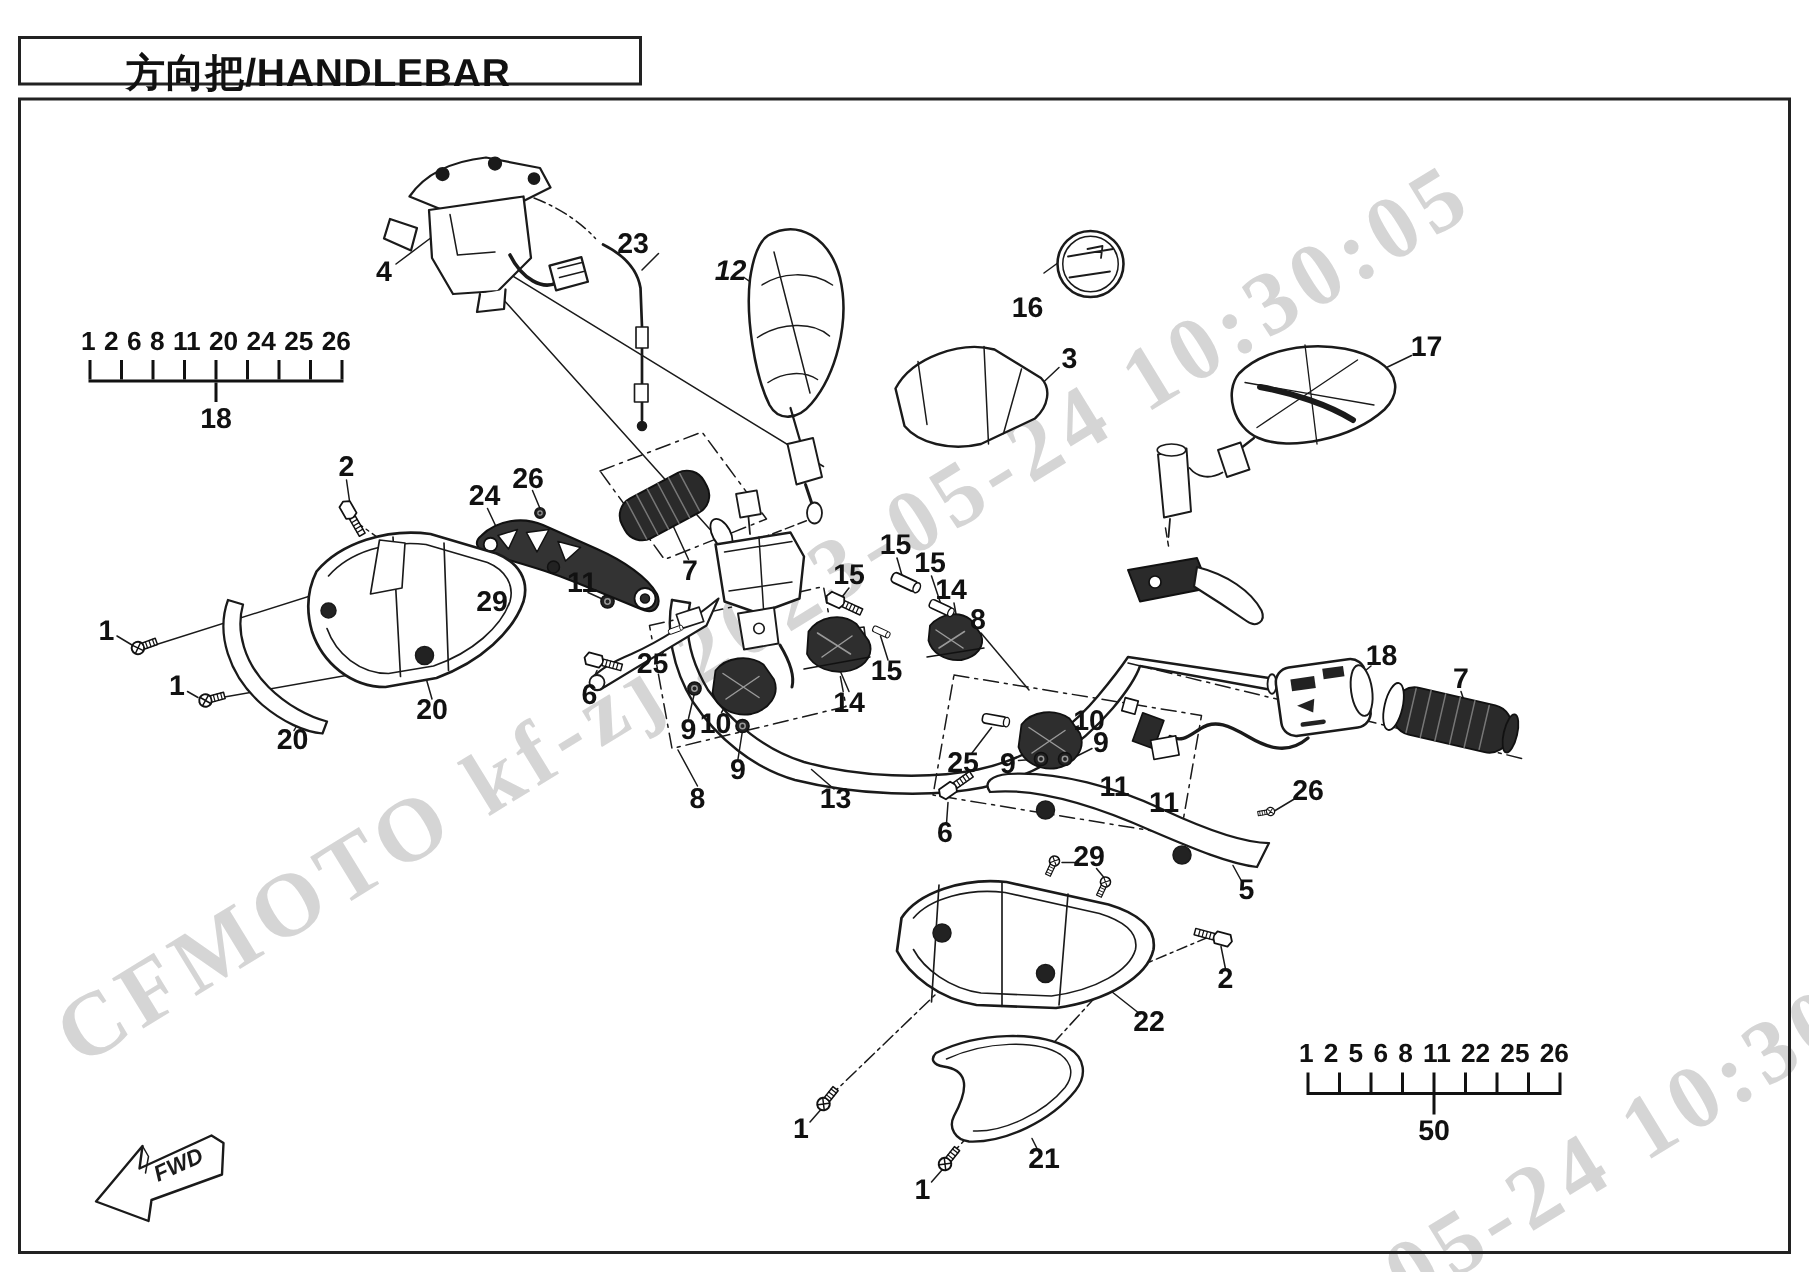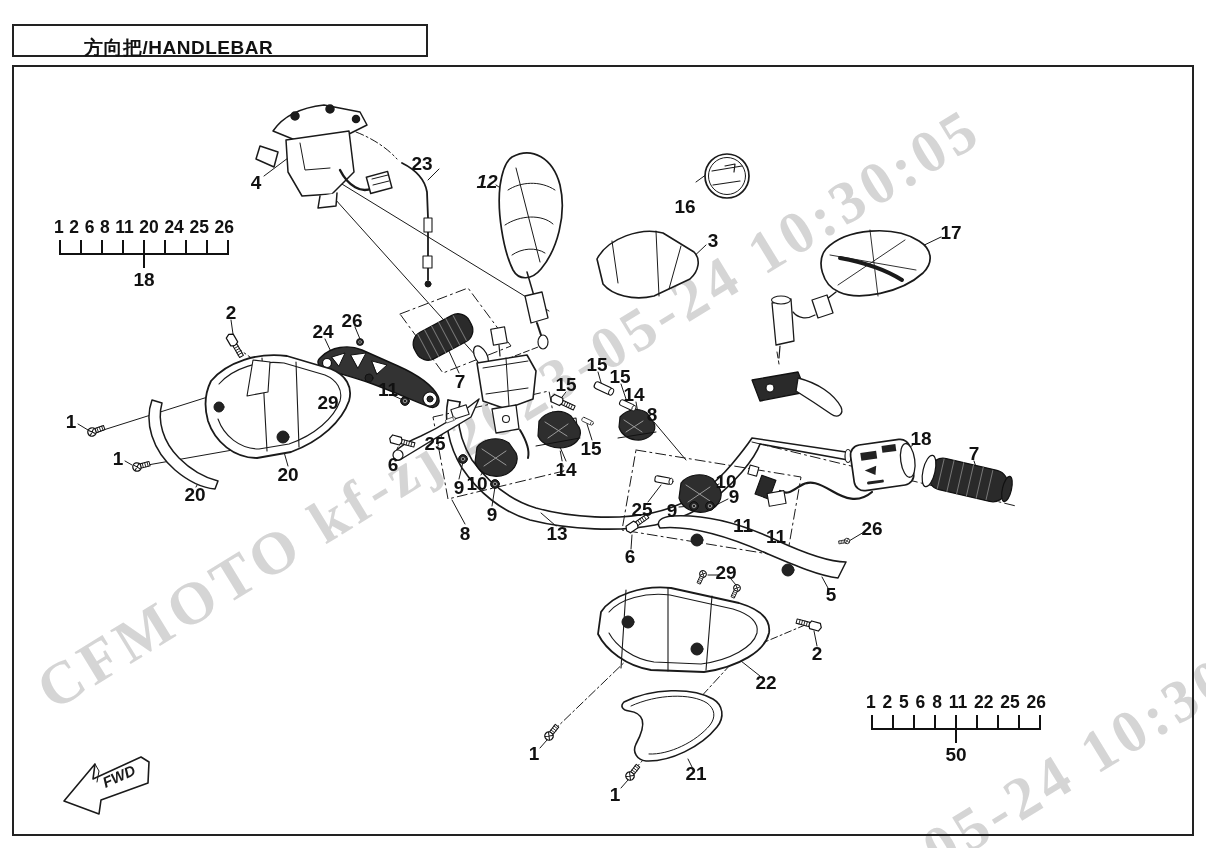--- a/index.html
+++ b/index.html
@@ -1,20 +1,20 @@
 <!DOCTYPE html>
 <html><head>
 <meta charset="utf-8">
 <style>
   html,body{margin:0;padding:0;background:#fff;}
   .page{position:relative;width:1206px;height:848px;background:#fff;overflow:hidden;
         font-family:"Liberation Sans",sans-serif;color:#111;}
   .title-box{position:absolute;left:12px;top:24px;width:416px;height:33px;border:2px solid #222;
         background:#fff;display:flex;align-items:center;padding-left:70px;z-index:6;box-sizing:border-box;}
-  .title-box span{font-size:19px;font-weight:bold;letter-spacing:.5px;margin-top:15px;}
+  .title-box span{font-size:26px;font-weight:bold;letter-spacing:.5px;margin-top:15px;}
   .frame{position:absolute;left:12px;top:65px;width:1182px;height:771px;border:2px solid #222;
         box-sizing:border-box;z-index:1;background:transparent;}
   .wm{position:absolute;font-family:"Liberation Serif",serif;font-weight:bold;font-size:60px;
       letter-spacing:5px;color:#cbcbcb;opacity:.8;white-space:nowrap;line-height:74px;height:74px;
       transform-origin:left bottom;z-index:0;pointer-events:none;}
   .wm-main{left:62px;top:652px;transform:rotate(-31.5deg);}
   .wm-br{left:948px;top:812px;transform:rotate(-31.5deg);}
   .wm-tl{left:-282px;top:119px;transform:rotate(-31.5deg);}
   svg.art{position:absolute;left:0;top:0;z-index:2;}
   #callouts{position:absolute;left:0;top:0;width:100%;height:100%;z-index:3;pointer-events:none;}

